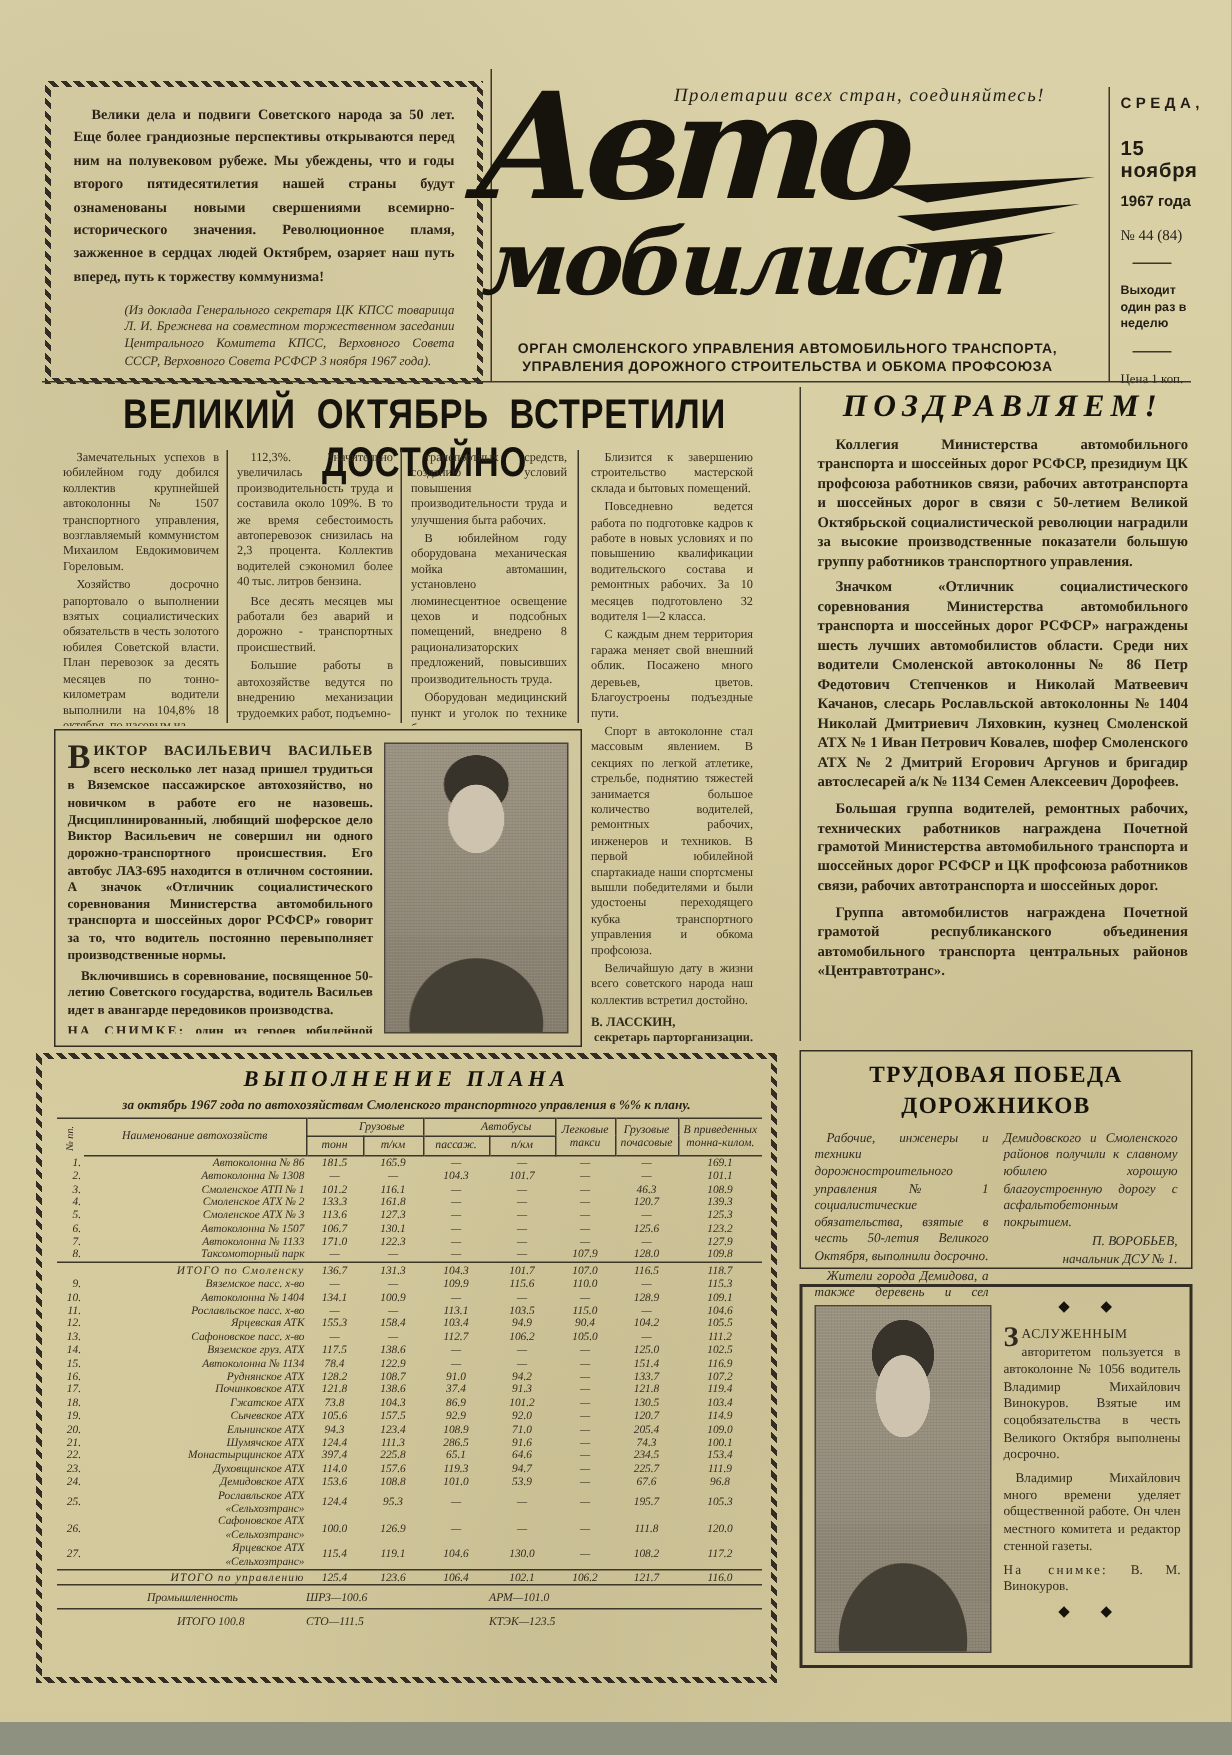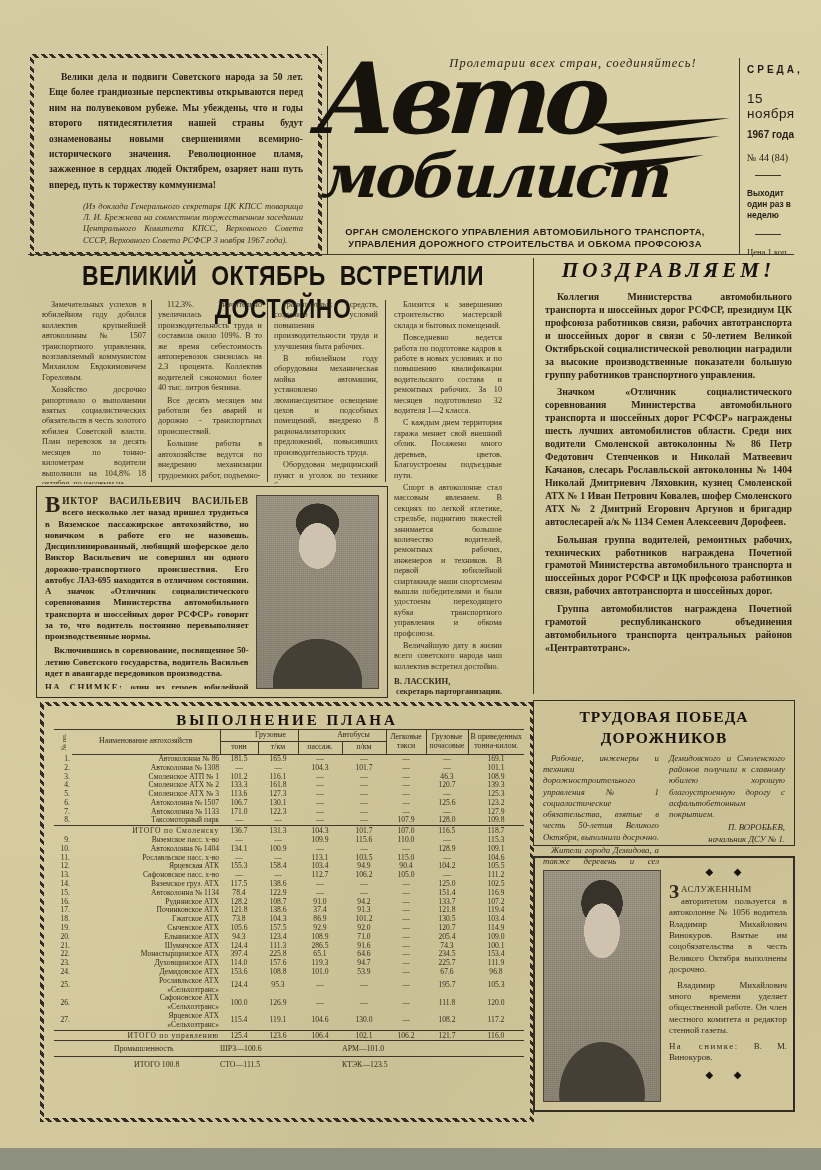--- a/index.html
+++ b/index.html
@@ -29,21 +29,21 @@
            font-size:98px; line-height:1; letter-spacing:-7px; color:#16120c; transform:skewX(-4deg); }
   .logo2 { left:322px; top:146px; font-family:"DejaVu Serif",serif; font-style:italic; font-weight:bold;
            font-size:60px; line-height:1; letter-spacing:-3px; color:#16120c; transform:skewX(-4deg); }
   .wing { left:592px; top:118px; }
   .organ { left:318px; top:226px; width:414px; text-align:center; font-family:"Liberation Sans","DejaVu Sans",sans-serif;
            font-weight:bold; font-size:9.3px; line-height:1.3; letter-spacing:.4px; color:#221d14; }
 
   .issue { left:739px; top:58px; width:62px; height:196px; border-left:1px solid #3c362b; padding:6px 2px 0 7px;
            font-family:"Liberation Sans","DejaVu Sans",sans-serif; color:#221d14; text-align:left; }
   .issue .wd { font-weight:bold; font-size:10px; letter-spacing:3px; }
-  .issue .dt { font-weight:normal; font-size:13.5px; margin-top:16px; letter-spacing:.5px;}
+  .issue .dt { font-weight:bold; font-size:13.5px; margin-top:16px; letter-spacing:.5px;}
   .issue .yr { font-weight:bold; font-size:10px; margin-top:8px; }
   .issue .no { font-size:10px; margin-top:12px; font-family:"Liberation Serif",serif;}
   .issue .sep { width:26px; height:1px; background:#3c362b; margin:12px 8px; }
   .issue .fr { font-weight:bold; font-size:8.3px; line-height:1.35; }
   .issue .pr { font-size:8.6px; margin-top:2px; font-family:"Liberation Serif",serif;}
 
   
   .headline { left:34px; top:260px; width:498px; text-align:center; font-family:"Liberation Sans","DejaVu Sans",sans-serif;
               font-weight:bold; font-size:23px; letter-spacing:.5px; word-spacing:7px; color:#16120c; transform:scaleY(1.2); transform-origin:top; }
   .col { font-size:8.2px; line-height:1.27; text-align:justify; color:#332c1f; overflow:hidden; }
@@ -65,23 +65,23 @@
       linear-gradient(180deg,#a29a89,#8f8777);
       border:1px solid #4a443a; }
   .vphoto { width:126px; height:194px; }
 
   
   .congrats { left:545px; top:258px; width:247px; }
   .congrats h2 { text-align:center; font-size:21px; font-style:italic; letter-spacing:4px; color:#16120c; margin-bottom:8px; font-weight:bold;}
   .congrats p { font-size:9.8px; font-weight:bold; line-height:1.32; text-align:justify; text-indent:12px; margin-bottom:5px; color:#2b2418;}
 
   
-  .tbox { left:40px; top:702px; width:494px; height:420px; padding:6px 10px 0 10px;
+  .tbox { left:24px; top:702px; width:494px; height:420px; padding:6px 10px 0 10px;
     border:4px solid #332d23;
-    border-image: repeating-linear-gradient(45deg,#332d23 0 3px, rgba(0,0,0,0) 3px 6px) 4; }
+    border-image: repeating-linear-gradient(45deg,#332d23 0 3px, rgba(0,0,0,0) 3px 6px) 4; font-style: italic; }
   .tbox h3 { text-align:center; font-size:15px; letter-spacing:3px; color:#16120c; }
   .tbox .sub { text-align:center; font-size:8.8px; font-weight:bold; margin-top:2px; margin-bottom:4px; color:#2b2418;}
   table.plan { border-collapse:collapse; width:470px; table-layout:fixed; margin:0 auto; }
   table.plan th { font-weight:normal; font-size:7.8px; line-height:1.15; vertical-align:middle; color:#2e2820; padding:1px 1px;}
   table.plan thead tr.h1 th { border-top:1px solid #3c362b; }
   table.plan thead tr.h2 th { border-bottom:1px solid #3c362b; padding-bottom:2px;}
   table.plan th.grp { border-bottom:1px solid #3c362b;padding-left:24px; }
   table.plan .vl { border-left:1px solid #3c362b; }
   table.plan th.bb { border-bottom:1px solid #3c362b; }
   .rot { display:inline-block; transform:rotate(-90deg); white-space:nowrap; font-size:6.8px; }
@@ -193,20 +193,21 @@
   <div class="abs congrats">
     <h2>ПОЗДРАВЛЯЕМ!</h2>
     <p>Коллегия Министерства автомобильного транспорта и шоссейных дорог РСФСР, президиум ЦК профсоюза работников связи, рабочих автотранспорта и шоссейных дорог в связи с 50-летием Великой Октябрьской социалистической революции наградили за высокие производственные показатели большую группу работников транспортного управления.</p>
     <p>Значком «Отличник социалистического соревнования Министерства автомобильного транспорта и шоссейных дорог РСФСР» награждены шесть лучших автомобилистов области. Среди них водители Смоленской автоколонны № 86 Петр Федотович Степченков и Николай Матвеевич Качанов, слесарь Рославльской автоколонны № 1404 Николай Дмитриевич Ляховкин, кузнец Смоленской АТХ № 1 Иван Петрович Ковалев, шофер Смоленского АТХ № 2 Дмитрий Егорович Аргунов и бригадир автослесарей а/к № 1134 Семен Алексеевич Дорофеев.</p>
     <p>Большая группа водителей, ремонтных рабочих, технических работников награждена Почетной грамотой Министерства автомобильного транспорта и шоссейных дорог РСФСР и ЦК профсоюза работников связи, рабочих автотранспорта и шоссейных дорог.</p>
     <p>Группа автомобилистов награждена Почетной грамотой республиканского объединения автомобильного транспорта центральных районов «Центравтотранс».</p>
   </div>
 
   <div class="abs tbox">
     <h3>ВЫПОЛНЕНИЕ ПЛАНА</h3>
+    <div class="sub">за октябрь 1967 года по автохозяйствам Смоленского транспортного управления в %% к плану.</div>
     <table class="plan">
       <colgroup>
         <col style="width:18px">
           <col style="width:148px">
           <col style="width:38px">
           <col style="width:40px">
         <col style="width:44px">
           <col style="width:44px">
           <col style="width:40px">
           <col style="width:42px">

